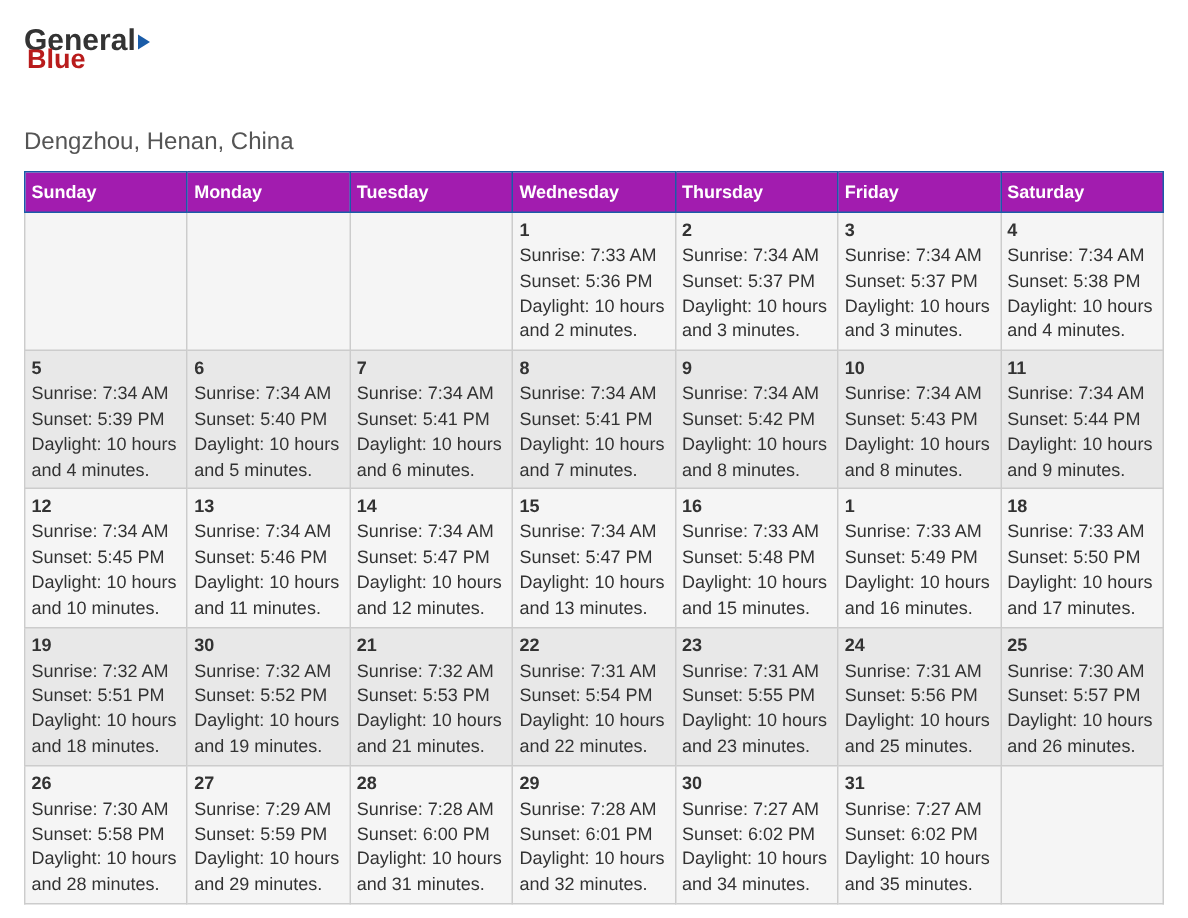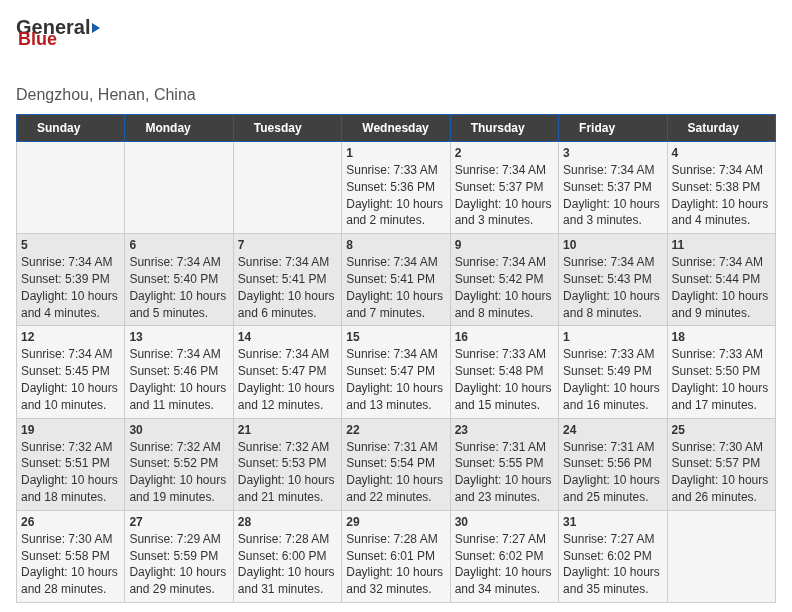--- a/index.html
+++ b/index.html
@@ -49,25 +49,25 @@
       font-size: 16px;
       color: #555;
       margin-top: 36px;
     }
     table {
       width: 100%;
       border-collapse: collapse;
       table-layout: fixed;
     }
     thead tr th {
-      background-color: #404040;
+      background-color: #a21caf;
       color: #fff;
       font-size: 12px;
       font-weight: bold;
-      padding: 6px 20px;
+      padding: 6px 4px;
       text-align: left;
       border: 1px solid #1a5ca8;
     }
     tbody tr td {
       border: 1px solid #ccc;
       vertical-align: top;
       padding: 4px 4px;
       font-size: 10px;
       color: #333;
       min-height: 80px;

